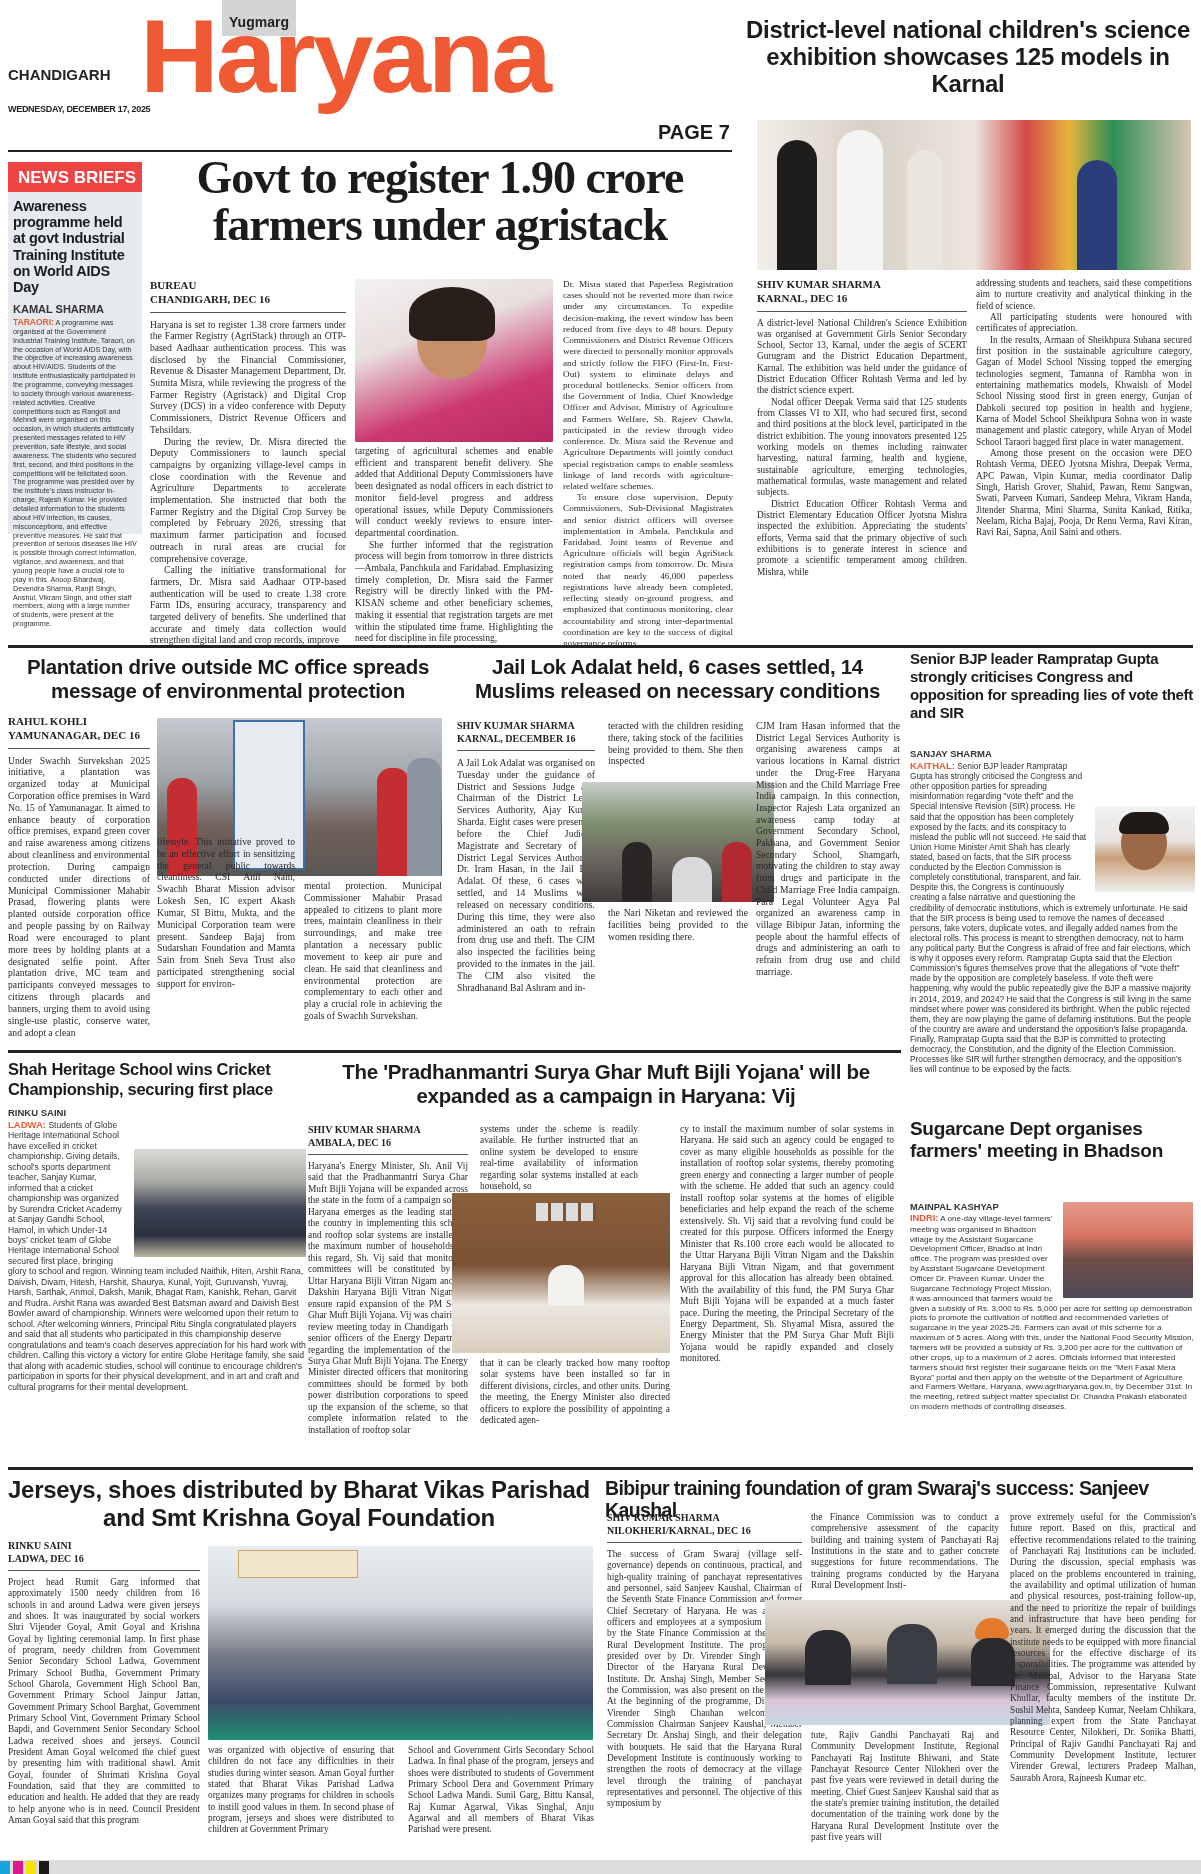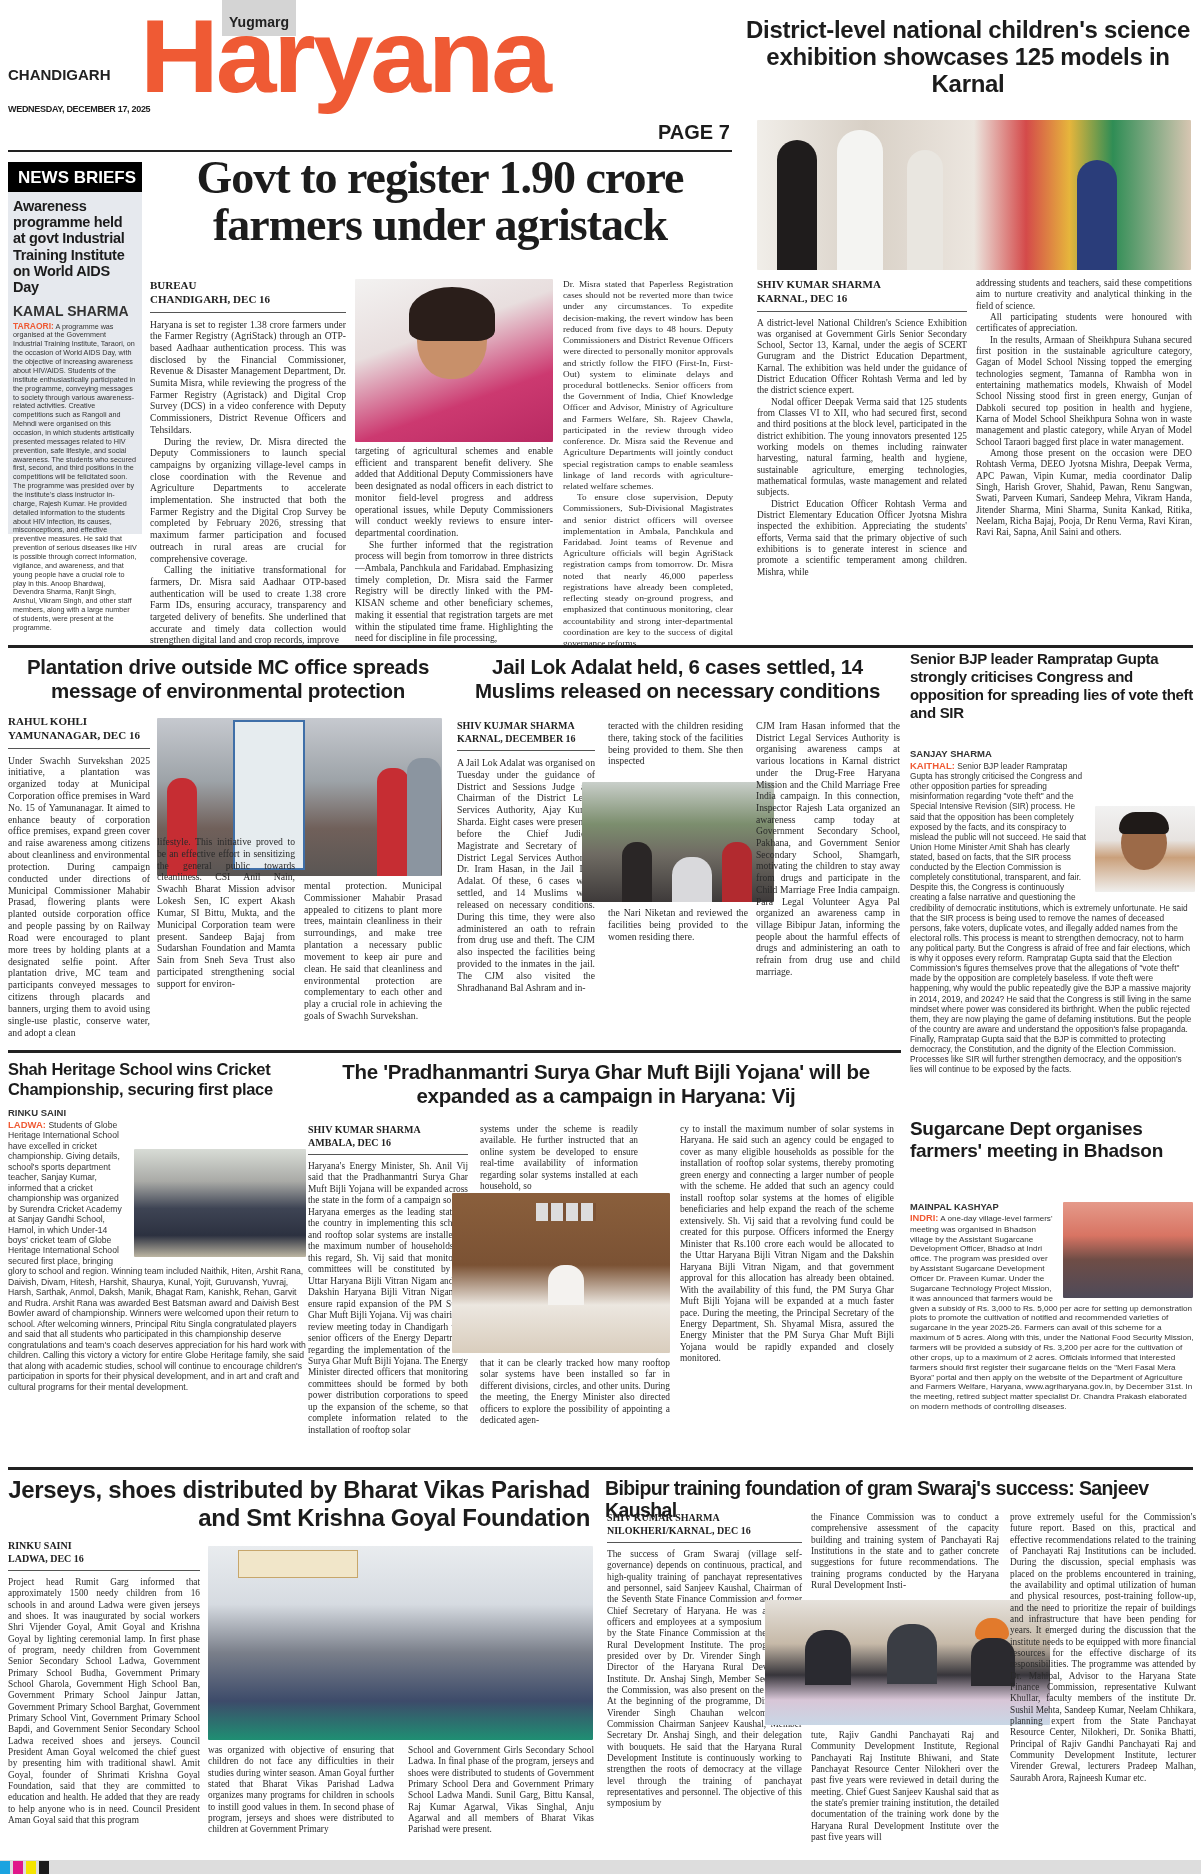--- a/index.html
+++ b/index.html
@@ -24,24 +24,24 @@
 <div class="abs sans" style="left:8px;top:66px;font-weight:bold;font-size:15px;color:#222">CHANDIGARH</div>
 <div class="abs sans" style="left:8px;top:104px;font-weight:bold;font-size:9px;color:#222;letter-spacing:-0.3px">WEDNESDAY, DECEMBER 17, 2025</div>
 <div class="abs" style="left:222px;top:0;width:74px;height:36px;background:#d4d4d4">
   <div class="sans" style="text-align:center;font-weight:bold;font-size:14px;margin-top:14px;color:#222">Yugmarg</div>
 </div>
 <div class="abs sans" style="left:140px;top:4px;font-weight:bold;font-size:104px;line-height:1;color:#ef5a34;letter-spacing:-3px;transform:scaleX(1.05);transform-origin:left">Haryana</div>
 <div class="abs sans" style="left:658px;top:121px;font-weight:bold;font-size:20px;color:#1c1c1c">PAGE 7</div>
 <div class="rule" style="left:8px;top:150px;width:724px;height:2px"></div>
 
 <div class="abs" style="left:8px;top:162px;width:134px;height:372px;background:#e6e9ee">
-  <div class="sans" style="background:#000000;color:#fff;font-weight:bold;font-size:17px;padding:6px 0 4px 10px">NEWS BRIEFS</div>
+  <div class="sans" style="background:#ef4444;color:#fff;font-weight:bold;font-size:17px;padding:6px 0 4px 10px">NEWS BRIEFS</div>
   <div class="hd" style="font-size:14.5px;padding:6px 5px 0 5px">Awareness programme held at govt Industrial Training Institute on World AIDS Day</div>
   <div class="sbody" style="font-size:7.2px;line-height:1.23;padding:8px 5px 0 5px">
-    <b style="font-size:14px">KAMAL SHARMA</b><br>
+    <b style="font-size:11px">KAMAL SHARMA</b><br>
     <b style="color:#ef5a34;font-size:8.5px">TARAORI:</b>
     <span>A programme was organised at the Government Industrial Training Institute, Taraori, on the occasion of World AIDS Day, with the objective of increasing awareness about HIV/AIDS. Students of the institute enthusiastically participated in the programme, conveying messages to society through various awareness-related activities. Creative competitions such as Rangoli and Mehndi were organised on this occasion, in which students artistically presented messages related to HIV prevention, safe lifestyle, and social awareness. The students who secured first, second, and third positions in the competitions will be felicitated soon. The programme was presided over by the institute's class instructor in-charge, Rajesh Kumar. He provided detailed information to the students about HIV infection, its causes, misconceptions, and effective preventive measures. He said that prevention of serious diseases like HIV is possible through correct information, vigilance, and awareness, and that young people have a crucial role to play in this. Anoop Bhardwaj, Devendra Sharma, Ranjit Singh, Anshul, Vikram Singh, and other staff members, along with a large number of students, were present at the programme.</span>
   </div>
 </div>
 
 <div class="abs serifhd" style="left:150px;top:155px;width:580px;text-align:center;font-size:46px;line-height:1.02;letter-spacing:-1px">
   <div>Govt to register 1.90 crore</div>
   <div>farmers under agristack</div>
 </div>
 <div class="abs" style="left:150px;top:279px;width:196px">
@@ -176,21 +176,21 @@
 <div class="abs hd" style="left:910px;top:1118px;width:285px;font-size:19px;line-height:1.18">Sugarcane Dept organises farmers' meeting in Bhadson</div>
 <div class="abs sbody" style="left:910px;top:1202px;width:285px;font-size:8.1px;line-height:1.22">
   <div class="photo" style="position:relative;float:right;width:130px;height:96px;margin:0 2px 4px 6px;background:linear-gradient(180deg,#e59a8a 0%,#d87463 35%,#6f4d46 60%,#4e4a59 100%)"></div>
   <b style="font-size:9.3px">MAINPAL KASHYAP</b><br>
   <b style="color:#ef5a34;font-size:9.3px">INDRI:</b>
   <span>A one-day village-level farmers' meeting was organised in Bhadson village by the Assistant Sugarcane Development Officer, Bhadso at Indri office. The program was presided over by Assistant Sugarcane Development Officer Dr. Praveen Kumar. Under the Sugarcane Technology Project Mission, it was announced that farmers would be given a subsidy of Rs. 3,000 to Rs. 5,000 per acre for setting up demonstration plots to promote the cultivation of notified and recommended varieties of sugarcane in the year 2025-26. Farmers can avail of this scheme for a maximum of 5 acres. Along with this, under the National Food Security Mission, farmers will be provided a subsidy of Rs. 3,200 per acre for the cultivation of other crops, up to a maximum of 2 acres. Officials informed that interested farmers should first register their sugarcane fields on the "Meri Fasal Mera Byora" portal and then apply on the website of the Department of Agriculture and Farmers Welfare, Haryana, www.agriharyana.gov.in, by December 31st. In the meeting, retired subject matter specialist Dr. Chandra Prakash elaborated on modern methods of controlling diseases.</span>
 </div>
 
 <div class="rule" style="left:8px;top:1467px;width:1185px"></div>
 
-<div class="abs hd" style="left:8px;top:1476px;width:582px;text-align:right;font-size:24px;line-height:1.15">Jerseys, shoes distributed by Bharat Vikas Parishad and Smt Krishna Goyal Foundation</div>
+<div class="abs hd" style="left:8px;top:1476px;width:582px;text-align:center;font-size:24px;line-height:1.15">Jerseys, shoes distributed by Bharat Vikas Parishad and Smt Krishna Goyal Foundation</div>
 <div class="abs" style="left:8px;top:1540px;width:192px">
   <div class="byline byrule" style="font-size:10px"><span>RINKU SAINI</span><br><span>LADWA, DEC 16</span></div>
   <div class="body" style="font-size:9.3px">Project head Rumit Garg informed that approximately 1500 needy children from 16 schools in and around Ladwa were given jerseys and shoes. It was inaugurated by social workers Shri Vijender Goyal, Amit Goyal and Krishna Goyal by lighting ceremonial lamp. In first phase of program, needy children from Government Senior Secondary School Ladwa, Government Primary School Budha, Government Primary School Gharola, Government High School Ban, Government Primary School Jainpur Jattan, Government Primary School Barghat, Government Primary School Vint, Government Primary School Bapdi, and Government Senior Secondary School Ladwa received shoes and jerseys. Council President Aman Goyal welcomed the chief guest by presenting him with traditional shawl. Amit Goyal, founder of Shrimati Krishna Goyal Foundation, said that they are committed to education and health. He added that they are ready to help anyone who is in need. Council President Aman Goyal said that this program</div>
 </div>
 <div class="photo" style="left:208px;top:1546px;width:385px;height:194px;background:linear-gradient(180deg,#e9ecef 0%,#d6dbe1 30%,#7a7f8a 55%,#3d4b6a 80%,#1f8f73 100%)">
   <div style="position:absolute;left:30px;top:4px;width:120px;height:28px;background:#f1e6c9;border:1px solid #c7a66a"></div>
 </div>
 <div class="abs" style="left:208px;top:1745px;width:186px">
   <div class="body" style="font-size:9.3px">was organized with objective of ensuring that children do not face any difficulties in their studies during winter season. Aman Goyal further stated that Bharat Vikas Parishad Ladwa organizes many programs for children in schools to instill good values in them. In second phase of program, jerseys and shoes were distributed to children at Government Primary</div>
 </div>

